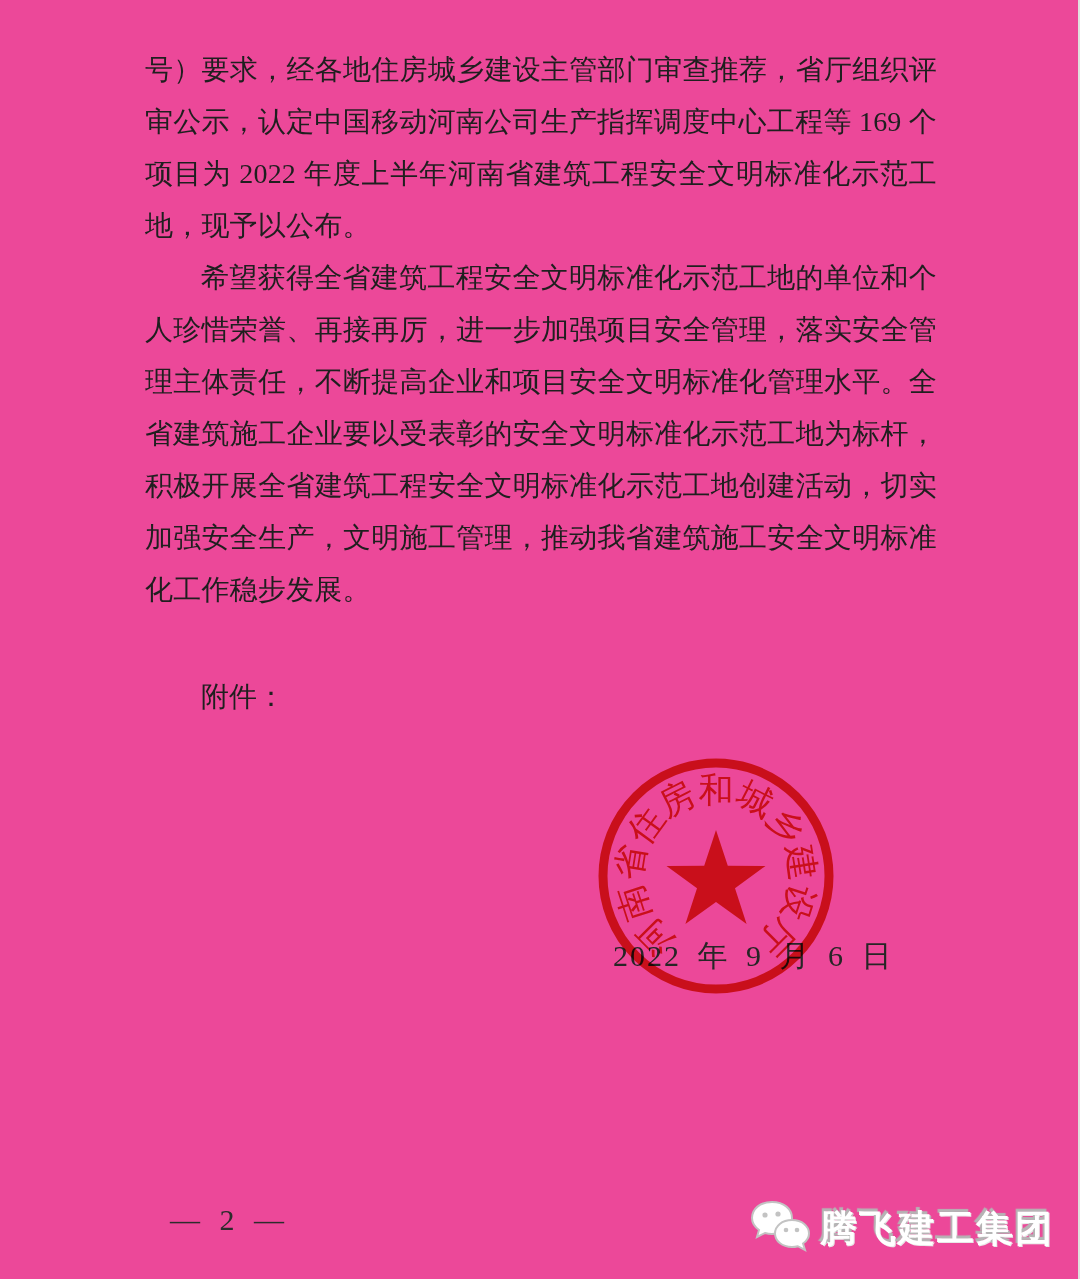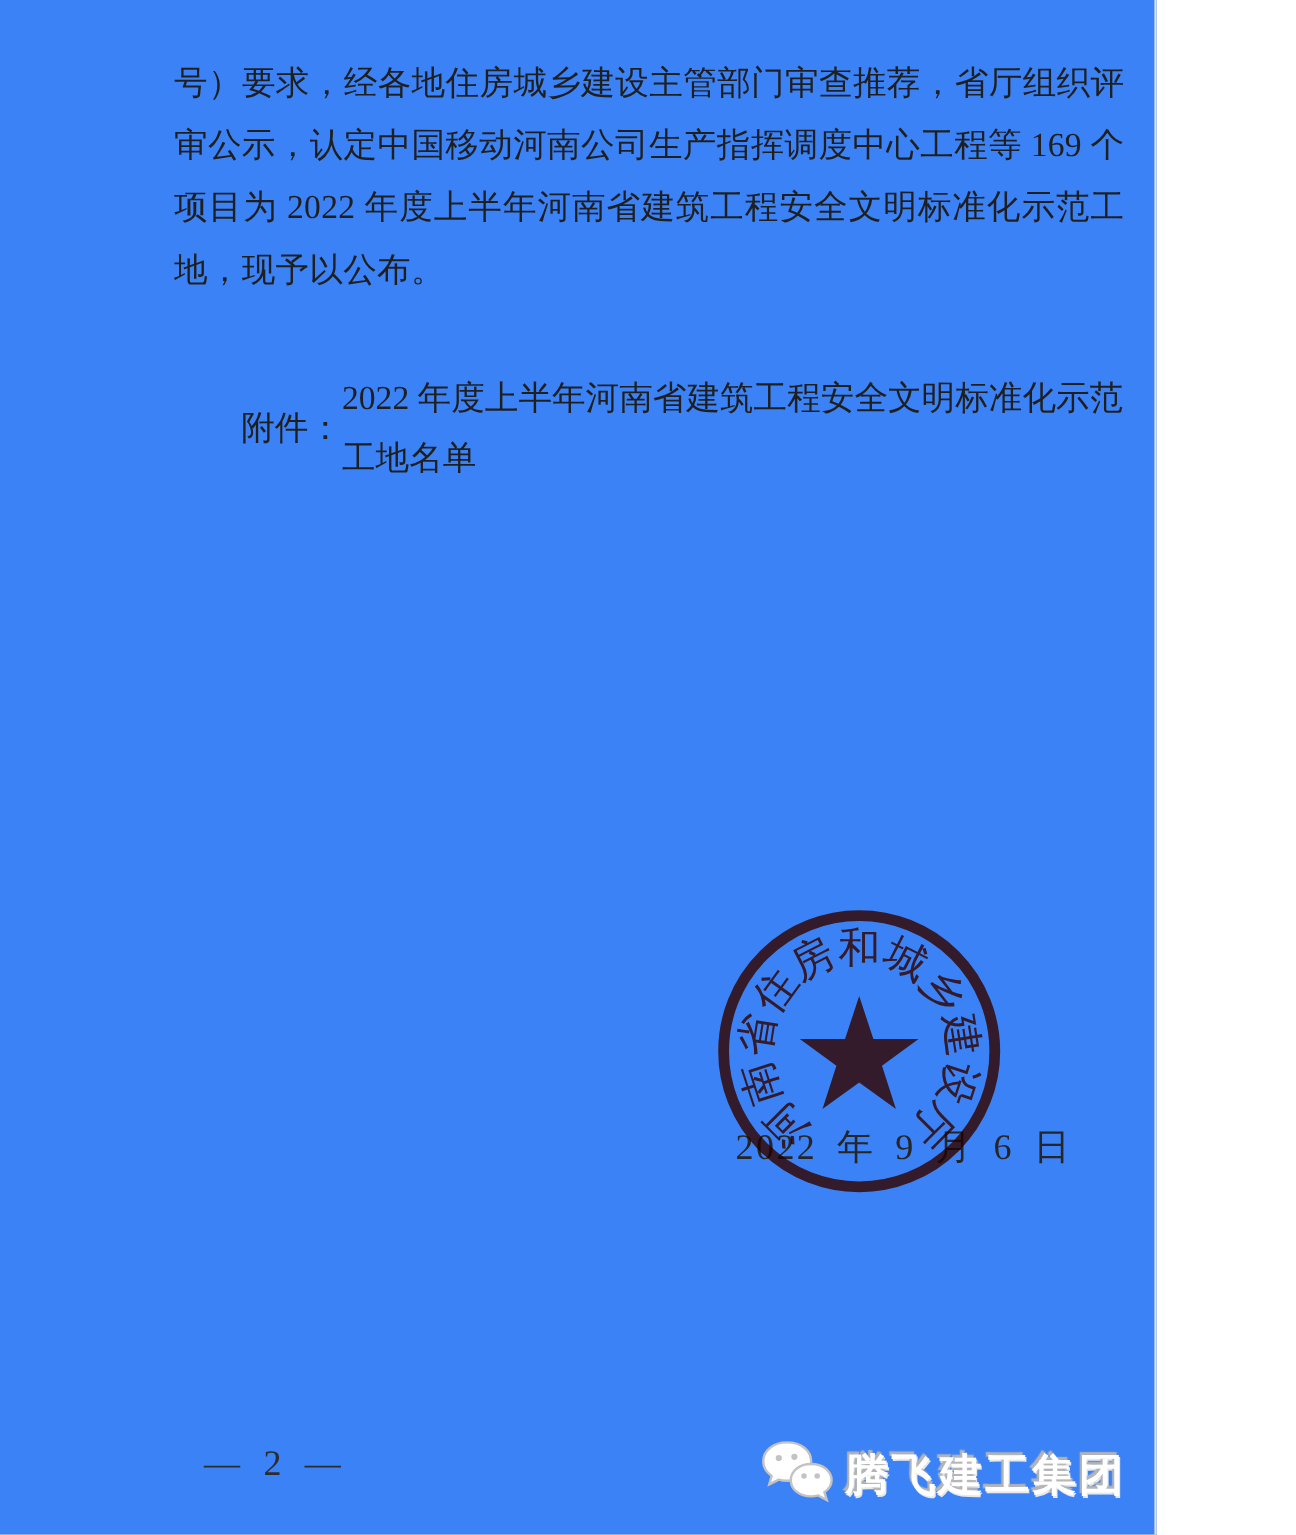--- a/index.html
+++ b/index.html
@@ -1,19 +1,19 @@
 <!DOCTYPE html>
 <html lang="zh"><head>
 <meta charset="utf-8">
 <style>
   html,body{margin:0;padding:0;background:#ffffff;}
   .page{
     position:relative;
-    width:964px;height:1279px;
-    background:#3b82f6;
+    width:1080px;height:1279px;
+    background:#ec4899;
     overflow:hidden;
     font-family:"Liberation Serif","DejaVu Serif",serif;
     color:#1f1f1f;
   }
   .edge-right{
     position:absolute;right:0;top:0;bottom:0;width:2px;
     background:#e0e0e0;
   }
   .content{
     position:absolute;
@@ -78,27 +78,24 @@
   .wechat{ display:inline-block; }
 </style>
 </head>
 <body>
 
 <div class="page">
   <div class="edge-right"></div>
 
   <div class="content">
     <p class="para">号）要求，经各地住房城乡建设主管部门审查推荐，省厅组织评审公示，认定中国移动河南公司生产指挥调度中心工程等 169 个项目为 2022 年度上半年河南省建筑工程安全文明标准化示范工地，现予以公布。</p>
+    <p class="para indent">希望获得全省建筑工程安全文明标准化示范工地的单位和个人珍惜荣誉、再接再厉，进一步加强项目安全管理，落实安全管理主体责任，不断提高企业和项目安全文明标准化管理水平。全省建筑施工企业要以受表彰的安全文明标准化示范工地为标杆，积极开展全省建筑工程安全文明标准化示范工地创建活动，切实加强安全生产，文明施工管理，推动我省建筑施工安全文明标准化工作稳步发展。</p>
 
     <div class="attachment">
       <span class="att-label">附件：</span>
-      <span class="att-content">
-        <span>2022 年度上半年河南省建筑工程安全文明标准化示范</span><br>
-        <span>工地名单</span>
-      </span>
     </div>
   </div>
 
   <div class="date">2022 年 9 月 6 日</div>
 
   <div class="seal">
     <svg id="seal-svg" width="244" height="244" viewBox="0 0 244 244">
         <circle cx="122" cy="122" r="113" fill="none" stroke="#d8281f" stroke-width="9"></circle>
         <polygon points="122.0,76.0 133.8,111.8 171.5,111.9 141.0,134.2 152.6,170.1 122.0,148.0 91.4,170.1 103.0,134.2 72.5,111.9 110.2,111.8" fill="#d8281f"></polygon>
         <text x="61.2" y="182.8" fill="#d8281f" font-size="35" font-family="&quot;Liberation Serif&quot;,&quot;DejaVu Serif&quot;,serif" text-anchor="middle" dominant-baseline="central" transform="rotate(-135.0 61.2 182.8)">河</text>

